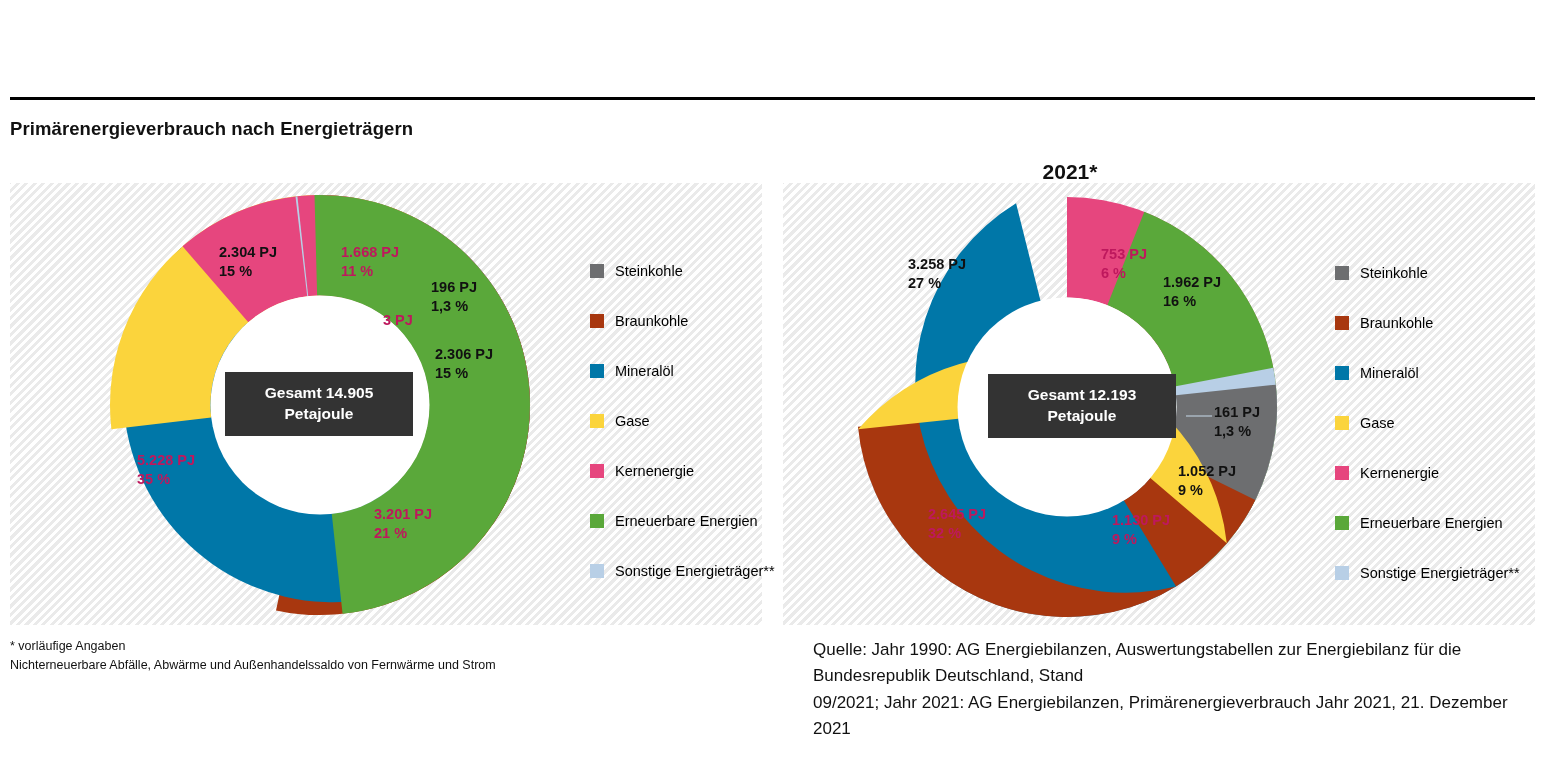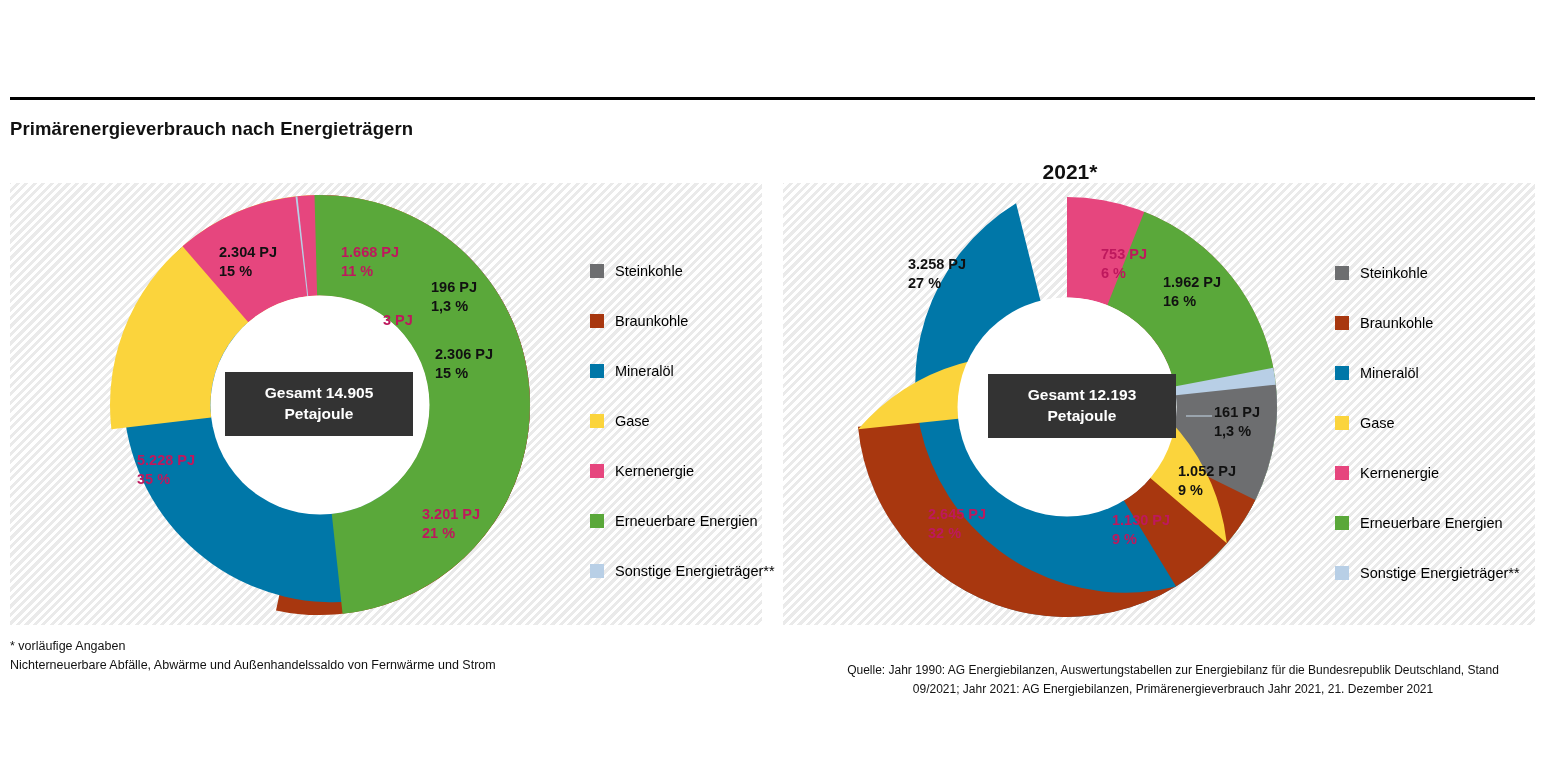--- a/index.html
+++ b/index.html
@@ -110,26 +110,25 @@
     position: absolute;
     left: 10px; top: 637px;
     font-size: 12.5px;
     color: #111111;
     line-height: 1.55;
     max-width: 790px;
   }
   .source {
     position: absolute;
     right: 12px; top: 637px;
-    font-size: 12px;
+    font-size: 17px;
     color: #111111;
     line-height: 1.55;
-    text-align: center;
+    text-align: left;
     width: 720px;
-    margin-top: 24px;
   }
   .leader {
     position: absolute;
     background: #9aa4ad;
   }
 </style>
 </head>
 <body>
 
 <div id="page">
@@ -166,21 +165,21 @@
     <div>
       <span>Gesamt 14.905</span><br>
       <span>Petajoule</span>
     </div>
   </div>
 
   <div class="slice-label dark" style="left:435px; top:345px;">
     <div>2.306 PJ</div>
     <div>15 %</div>
   </div>
-  <div class="slice-label light" style="left:374px; top:505px;margin-left:48px;">
+  <div class="slice-label light" style="left:374px; top:505px;">
     <div>3.201 PJ</div>
     <div>21 %</div>
   </div>
   <div class="slice-label light" style="left:137px; top:451px;">
     <div>5.228 PJ</div>
     <div>35 %</div>
   </div>
   <div class="slice-label dark" style="left:219px; top:243px;">
     <div>2.304 PJ</div>
     <div>15 %</div>

